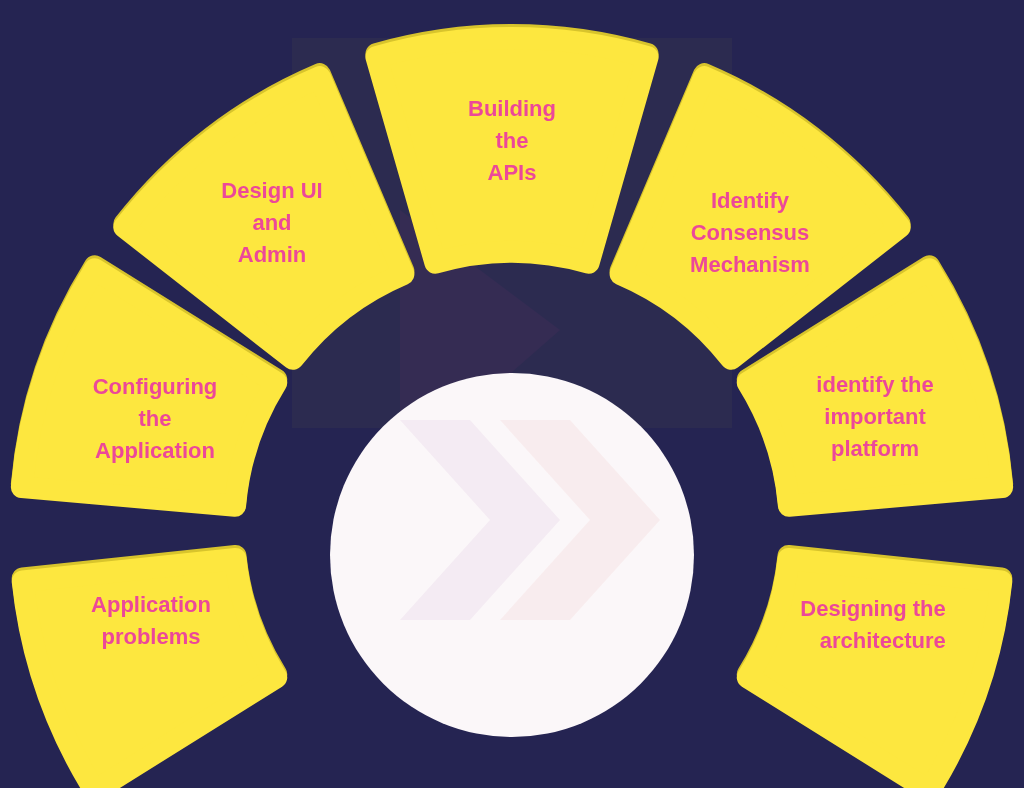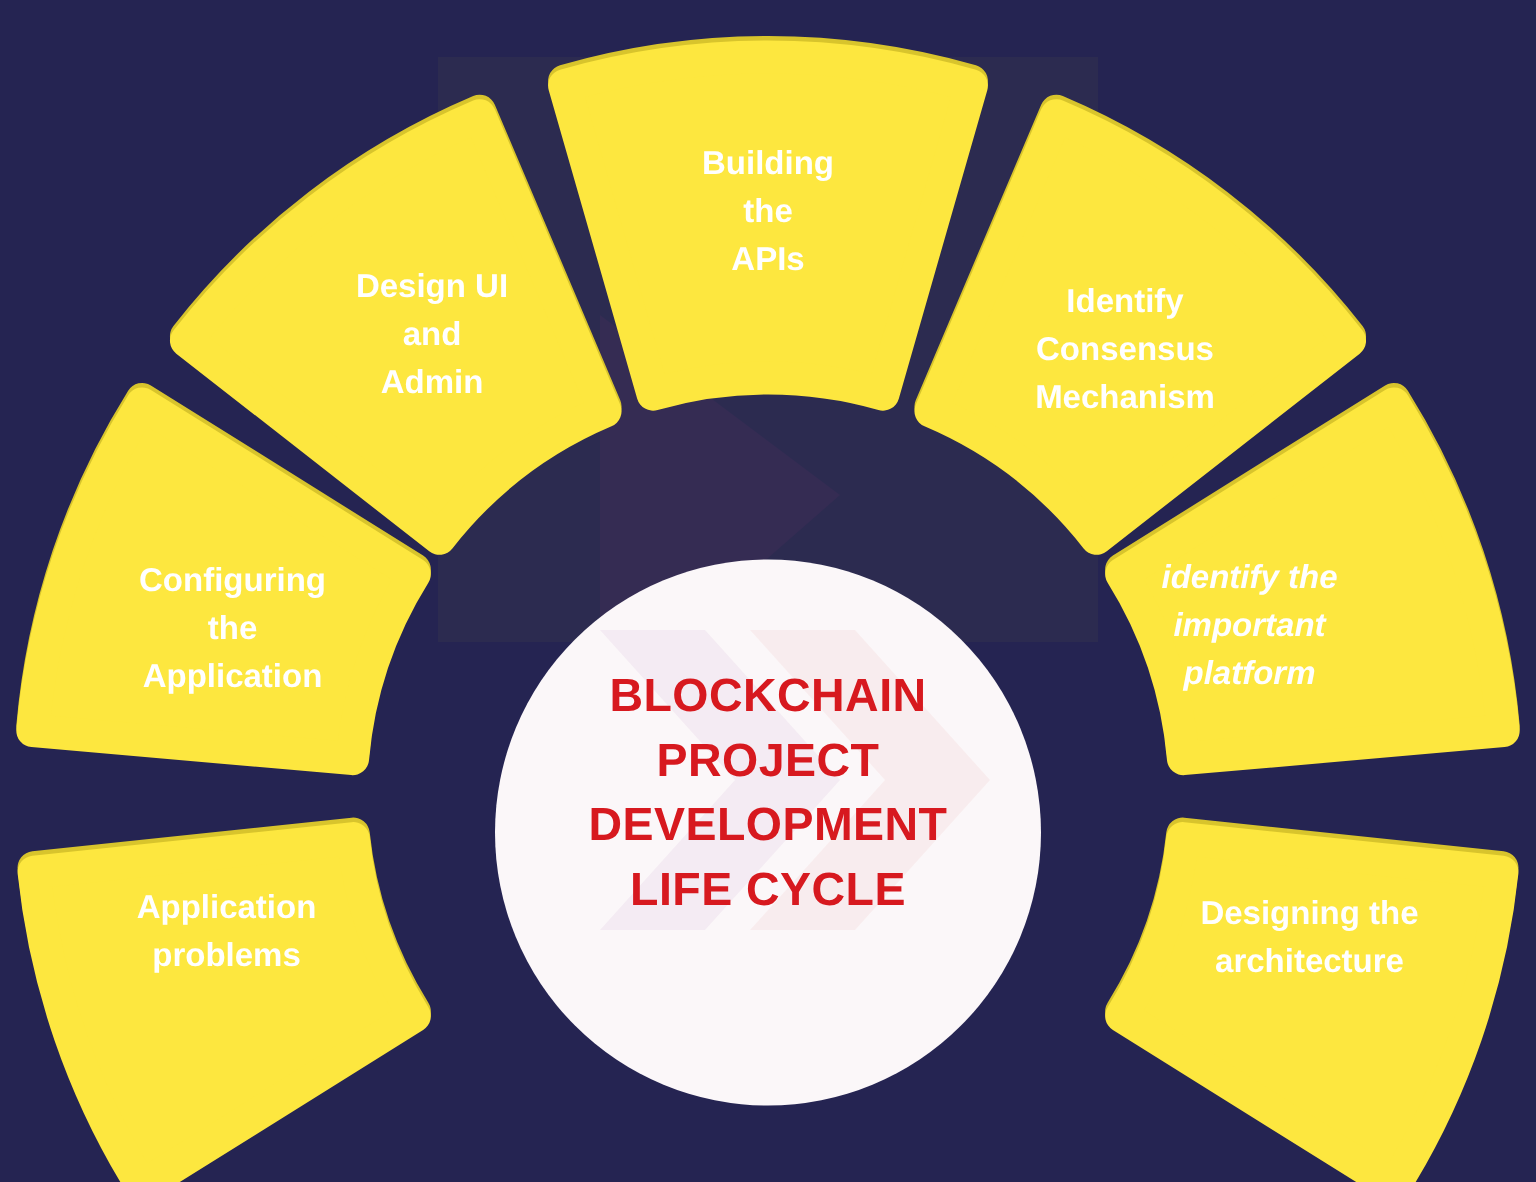--- a/index.html
+++ b/index.html
@@ -1,19 +1,19 @@
 <!DOCTYPE html>
 <html><head>
 <meta charset="utf-8">
 <style>
   html, body { margin:0; padding:0; }
   body { width:1024px; height:788px; overflow:hidden; background:#252452; font-family:"Liberation Sans", sans-serif; }
   #stage { position:relative; width:1024px; height:788px; }
   svg { position:absolute; left:0; top:0; }
-  .seg-label { position:absolute; transform:translate(-50%,-50%); text-align:center; color:#ffffff; font-weight:700; font-size:22px; line-height:32px; white-space:pre-line; }
+  .seg-label { position:absolute; transform:translate(-50%,-50%); text-align:center; color:#ec4899; font-weight:700; font-size:22px; line-height:32px; white-space:pre-line; }
   .center-title { position:absolute; left:512px; top:528px; transform:translate(-50%,-50%); text-align:center; color:#d7191f; font-weight:700; font-size:31px; line-height:43px; white-space:pre-line; letter-spacing:0.3px; }
 </style>
 </head>
 <body>
 
 <div id="stage">
   <svg id="svg" width="1024" height="788" viewBox="0 0 1024 788">
     <g opacity="0.55">
       <rect x="292" y="38" width="440" height="390" fill="#33324f"></rect>
       <polygon points="400,210 560,330 400,470" fill="#4a3358" opacity="0.7"></polygon>
@@ -40,33 +40,29 @@
       <polygon points="500,420 570,420 660,520 570,620 500,620 590,520" fill="#f5dada"></polygon>
     </g>
   </svg>
 
   <div id="labels-layer">
       <div class="seg-label" style="left: 151px; top: 621px;">Application
 problems</div>
       <div class="seg-label" style="left: 155px; top: 419px;">Configuring
 the
 Application</div>
-      <div class="seg-label" style="left: 288px; top: 223px;">Design UI
+      <div class="seg-label" style="left: 272px; top: 223px;">Design UI
 and
 Admin</div>
       <div class="seg-label" style="left: 512px; top: 141px;">Building
 the
 APIs</div>
       <div class="seg-label" style="left: 750px; top: 233px;">Identify
 Consensus
 Mechanism</div>
-      <div class="seg-label" style="left: 833px; top: 417px; font-style: italic;">identify the
+      <div class="seg-label" style="left: 875px; top: 417px;">identify the
 important
 platform</div>
-      <div class="seg-label" style="left: 873px; top: 625px;">Designing the
+      <div class="seg-label" style="left: 873px; top: 625px; text-align: right;">Designing the
 architecture</div>
     </div>
 
-  <div class="center-title">BLOCKCHAIN
-PROJECT
-DEVELOPMENT
-LIFE CYCLE</div>
 </div>
 
 </body></html>

